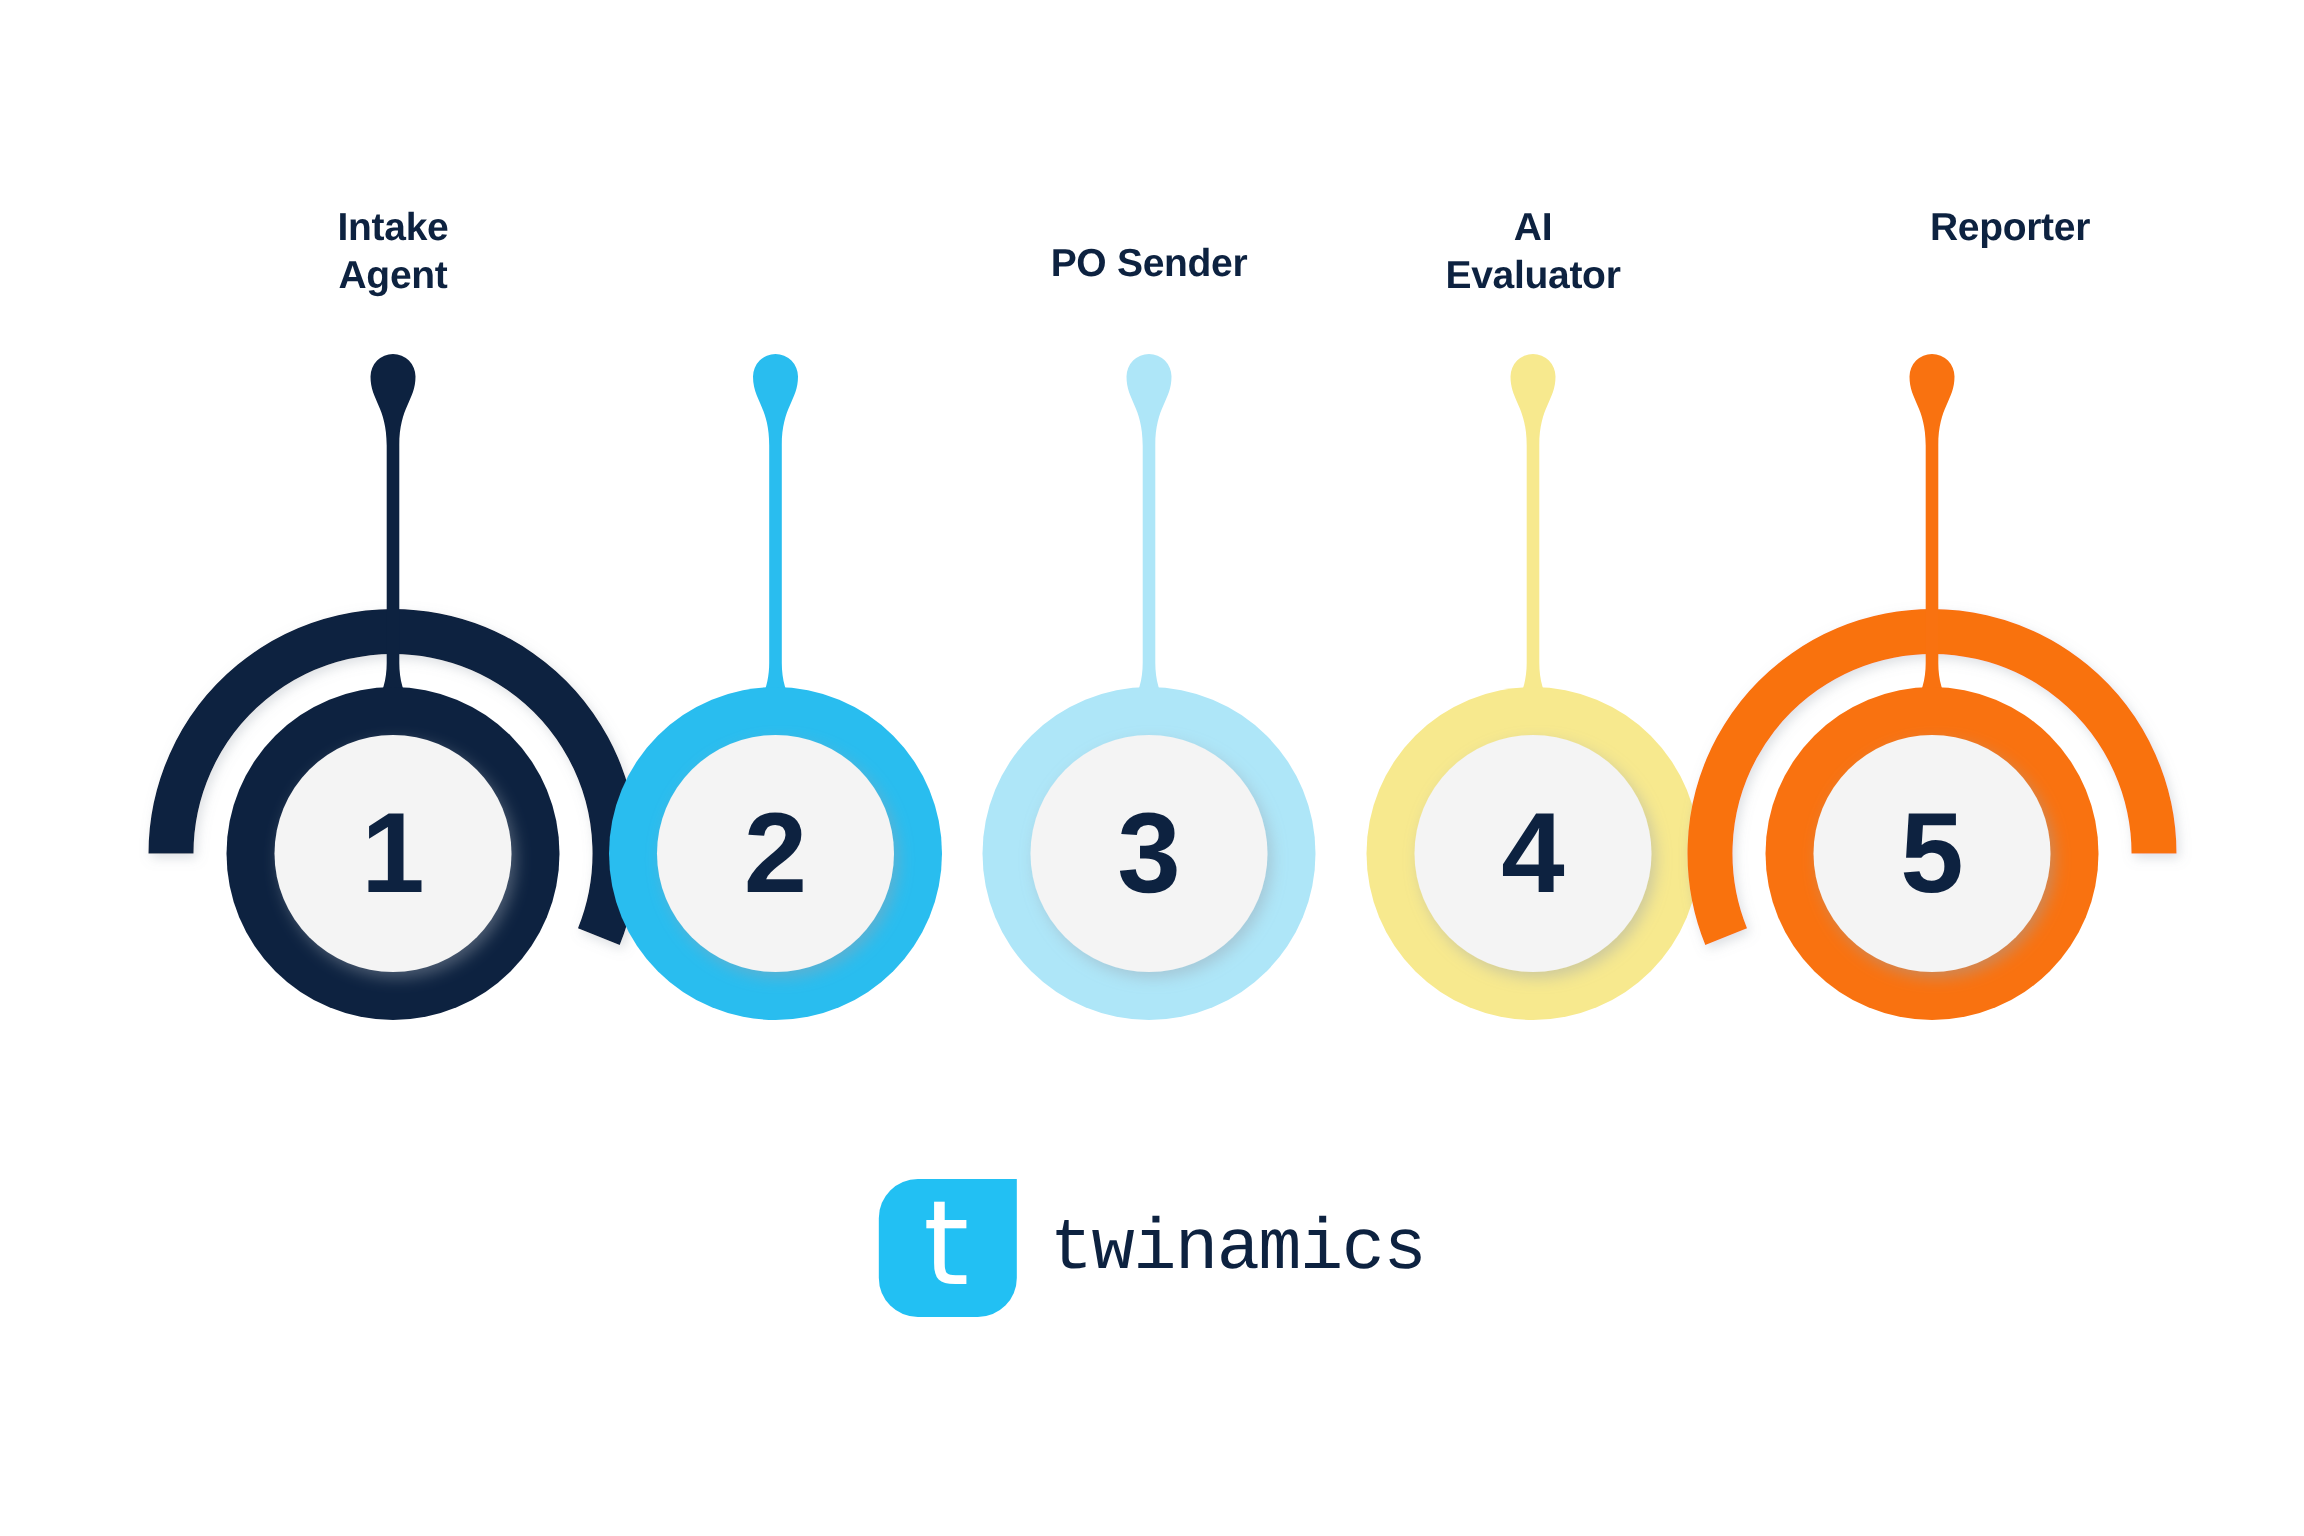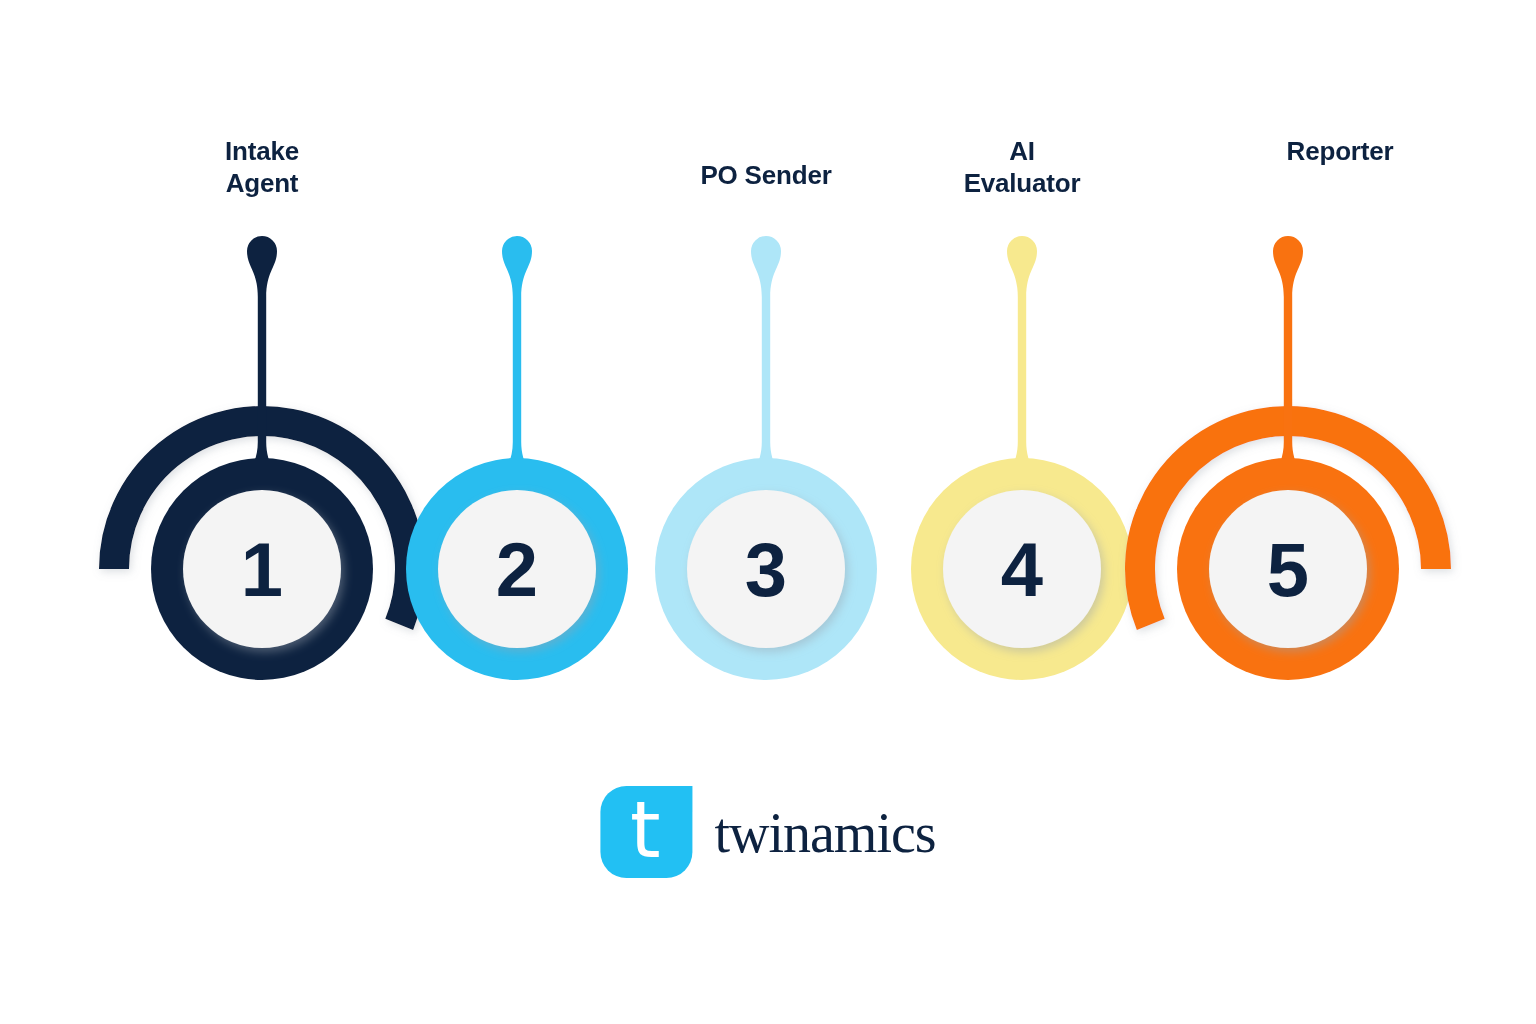--- a/index.html
+++ b/index.html
@@ -66,22 +66,22 @@
   .logo-mark .t-glyph {
     font-family: "DejaVu Sans", "Liberation Sans", sans-serif;
     font-size: 78px;
     font-weight: 400;
     color: #ffffff;
     line-height: 1;
     margin-top: -4px;
     margin-left: -2px;
   }
   .logo-word {
-    font-family: Liberation Serif, serif;
-    font-size: 56px;
+    font-family: Liberation Mono, monospace;
+    font-size: 48px;
     font-weight: 400;
     color: #0D2240;
     letter-spacing: -1px;
     line-height: 1;
     margin-top: 2px;
   }
 </style>
 </head>
 <body>
 

